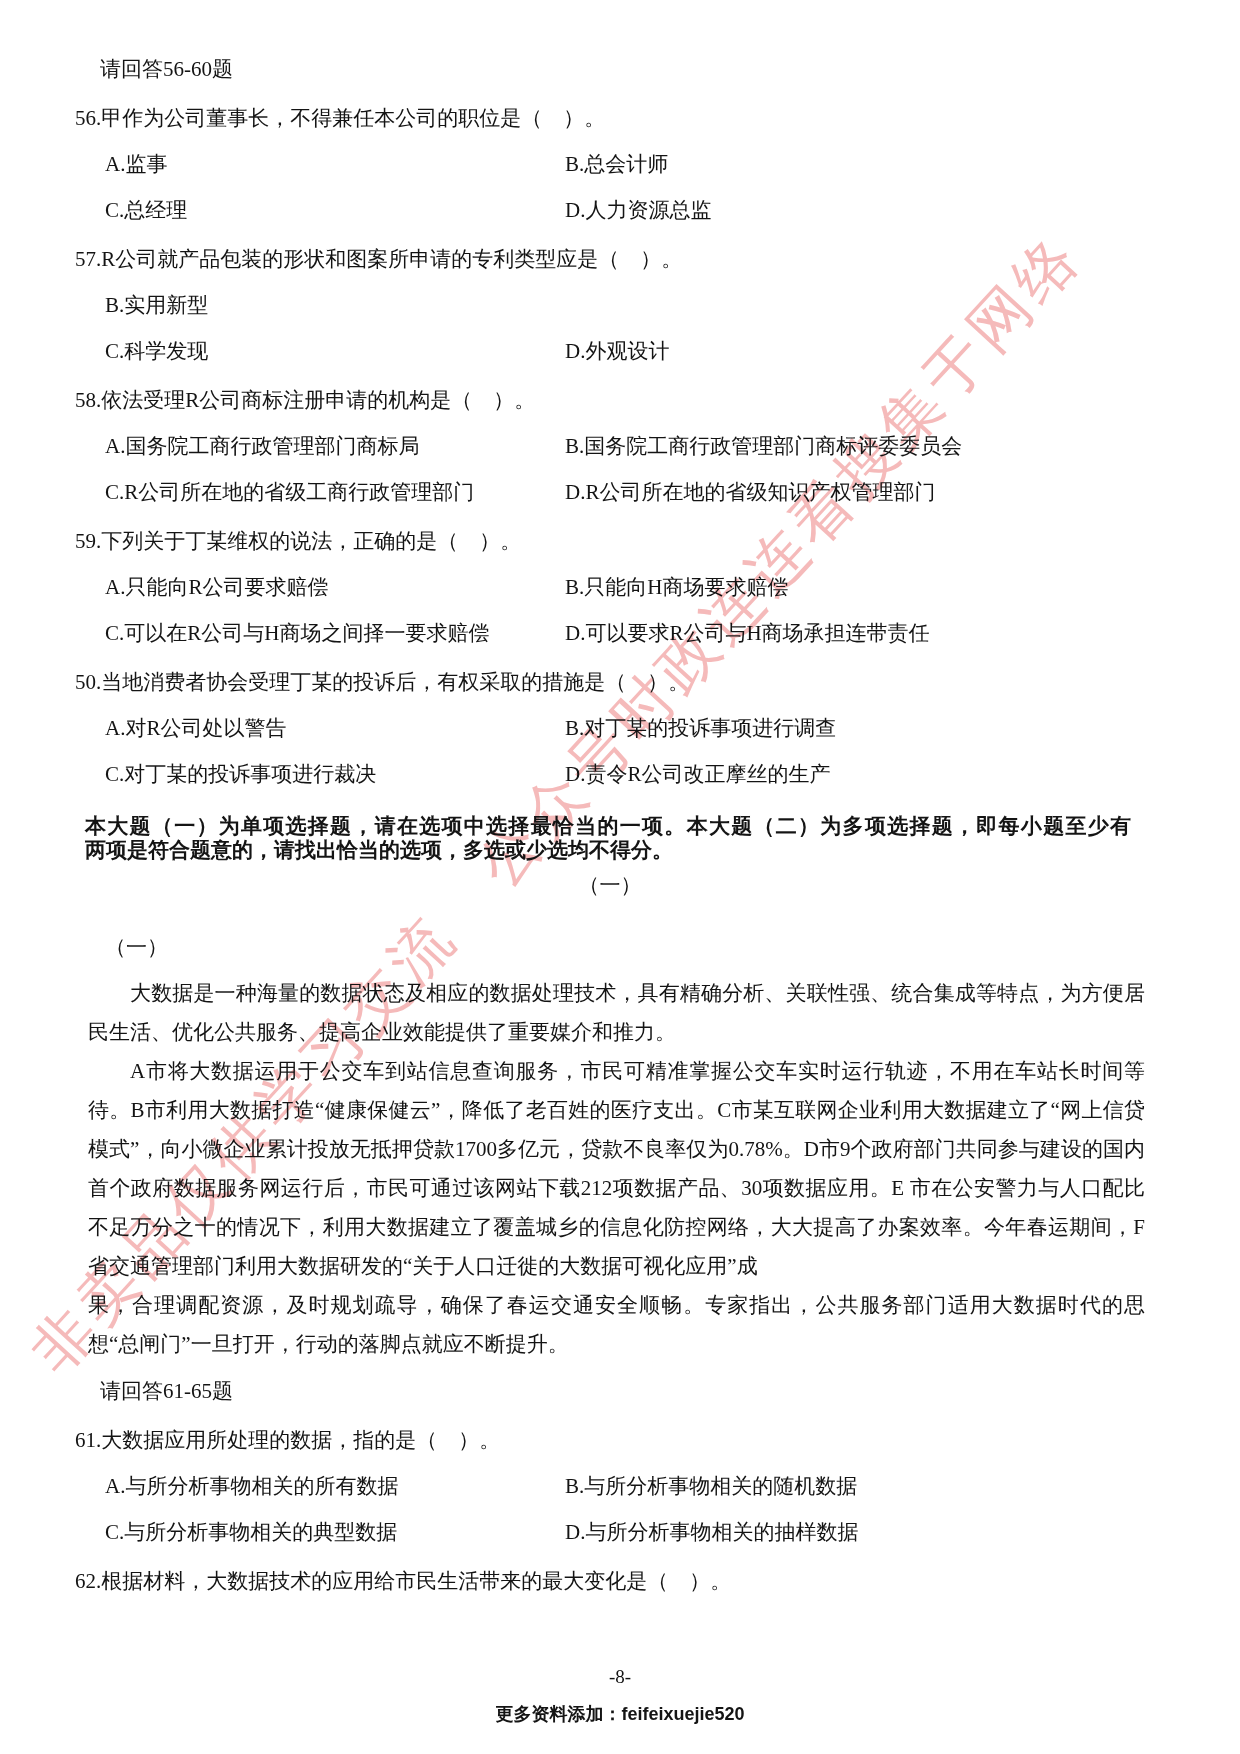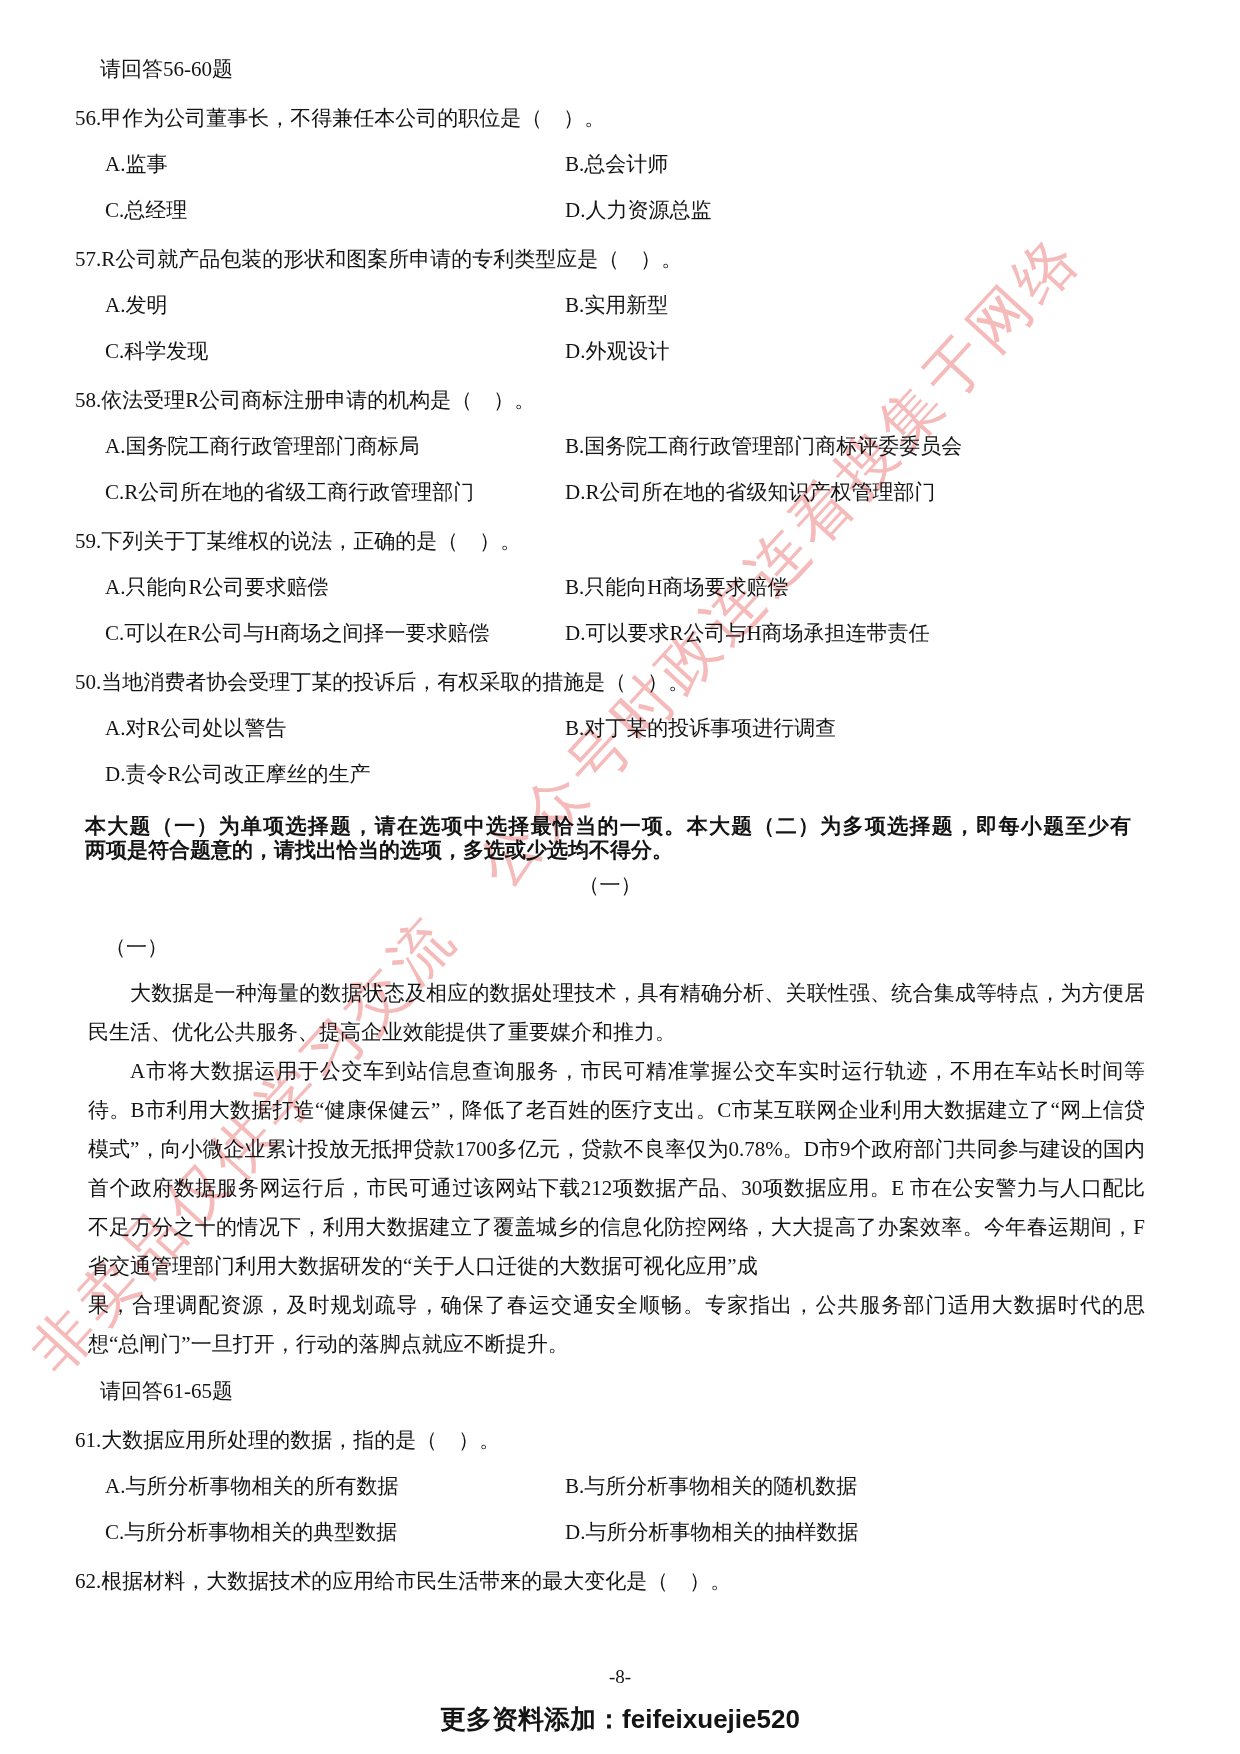--- a/index.html
+++ b/index.html
@@ -49,21 +49,21 @@
   .passage p{margin:0 0 0 13px;line-height:39px;text-align:justify;}
   .p-indent{text-indent:2em;}
   .pagenum{
     position:absolute;left:0;right:0;top:1666px;
     text-align:center;font-size:19px;z-index:2;
   }
   .footer{
     position:absolute;left:0;right:0;top:1702px;
     text-align:center;
     font-family:"Liberation Sans",sans-serif;
-    font-weight:bold;font-size:26px;z-index:2;
+    font-weight:bold;font-size:18px;z-index:2;
   }
 </style>
 </head>
 <body>
 
 <div class="page">
 
   <div class="watermark">非卖品仅供学习交流　公众号时政连连看搜集于网络</div>
 
   <div class="content">
@@ -75,21 +75,20 @@
       <span class="opt-left">A.监事</span>
       <span class="opt-right">B.总会计师</span>
     </div>
     <div class="opt-row">
       <span class="opt-left">C.总经理</span>
       <span class="opt-right">D.人力资源总监</span>
     </div>
 
     <div class="q">57.R公司就产品包装的形状和图案所申请的专利类型应是（　）。</div>
     <div class="opt-row">
-      <span class="opt-left">A.发明</span>
       <span class="opt-right">B.实用新型</span>
     </div>
     <div class="opt-row">
       <span class="opt-left">C.科学发现</span>
       <span class="opt-right">D.外观设计</span>
     </div>
 
     <div class="q">58.依法受理R公司商标注册申请的机构是（　）。</div>
     <div class="opt-row">
       <span class="opt-left">A.国务院工商行政管理部门商标局</span>
@@ -109,20 +108,21 @@
       <span class="opt-left">C.可以在R公司与H商场之间择一要求赔偿</span>
       <span class="opt-right">D.可以要求R公司与H商场承担连带责任</span>
     </div>
 
     <div class="q">50.当地消费者协会受理丁某的投诉后，有权采取的措施是（　）。</div>
     <div class="opt-row">
       <span class="opt-left">A.对R公司处以警告</span>
       <span class="opt-right">B.对丁某的投诉事项进行调查</span>
     </div>
     <div class="opt-row">
+      <span class="opt-left">C.对丁某的投诉事项进行裁决</span>
       <span class="opt-right">D.责令R公司改正摩丝的生产</span>
     </div>
 
     <div class="instruction">本大题（一）为单项选择题，请在选项中选择最恰当的一项。本大题（二）为多项选择题，即每小题至少有　　两项是符合题意的，请找出恰当的选项，多选或少选均不得分。</div>
 
     <div class="marker-center">（一）</div>
 
     <div class="marker-left">（一）</div>
 
     <div class="passage">

